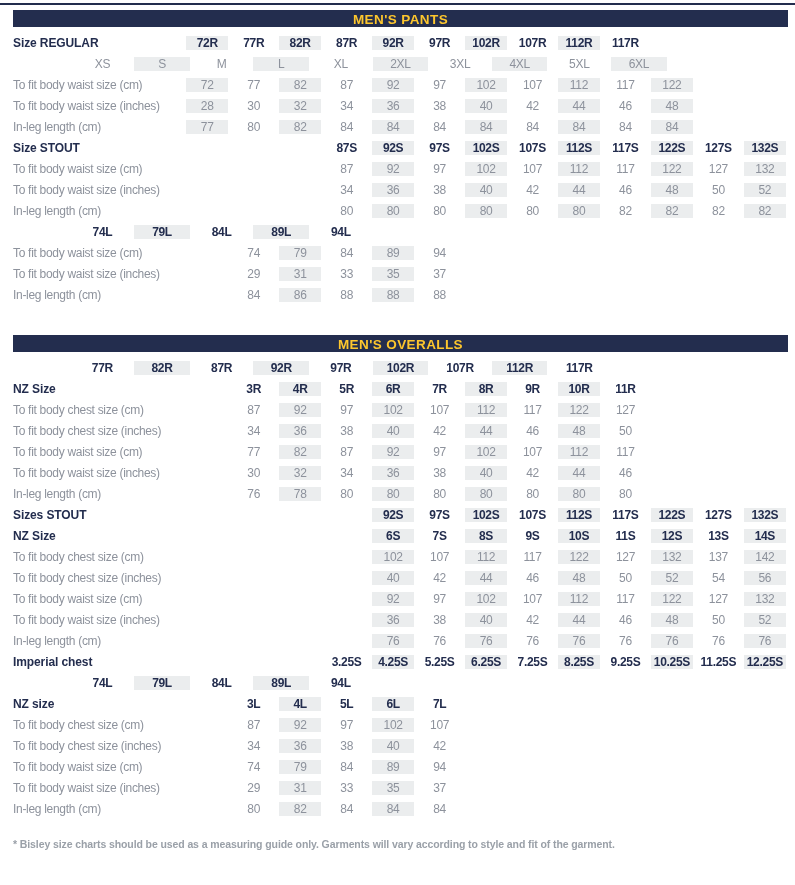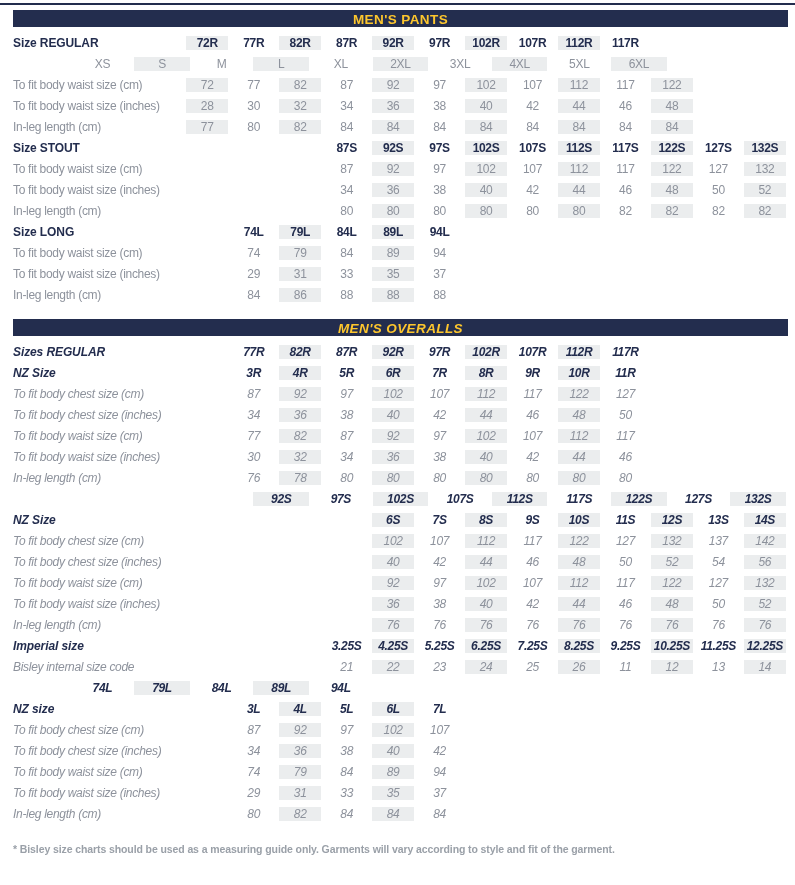--- a/index.html
+++ b/index.html
@@ -16,21 +16,21 @@
     overflow:hidden;
   }
   .top-rule{
     height:2px;background:var(--navy);
     margin-top:3px;
   }
   .size-table{
     margin:5px 7px 0 13px;
     width:775px;
   }
-  .size-table + .size-table{margin-top:8px;font-style:italic;}
+  .size-table + .size-table{margin-top:24px;}
   .table-title-bar{
     height:17px;background:var(--navy);
     display:flex;align-items:flex-end;justify-content:center;
   }
   .table-title{
     color:var(--yellow);
     font-weight:bold;font-size:13.5px;letter-spacing:.4px;
   }
   .table-body{margin-top:2px;}
   .row{display:flex;height:21px;align-items:flex-end;}
@@ -204,21 +204,20 @@
         <div class="cell">80</div>
         <div class="cell stripe">80</div>
         <div class="cell">80</div>
         <div class="cell stripe">80</div>
         <div class="cell">82</div>
         <div class="cell stripe">82</div>
         <div class="cell">82</div>
         <div class="cell stripe">82</div>
       </div>
       <div class="row bold-row">
-        <div class="label-cell">Size LONG</div>
         <div class="cell stripe"></div>
         <div class="cell">74L</div>
         <div class="cell stripe">79L</div>
         <div class="cell">84L</div>
         <div class="cell stripe">89L</div>
         <div class="cell">94L</div>
         <div class="cell stripe"></div>
         <div class="cell"></div>
         <div class="cell stripe"></div>
         <div class="cell"></div>
@@ -292,21 +291,20 @@
       </div>
     </div>
 </div>
 
 <div class="size-table">
   <div class="table-title-bar">
     <span class="table-title">MEN'S OVERALLS</span>
   </div>
   <div class="table-body">
       <div class="row bold-row">
-        <div class="label-cell">Sizes REGULAR</div>
         <div class="cell stripe"></div>
         <div class="cell">77R</div>
         <div class="cell stripe">82R</div>
         <div class="cell">87R</div>
         <div class="cell stripe">92R</div>
         <div class="cell">97R</div>
         <div class="cell stripe">102R</div>
         <div class="cell">107R</div>
         <div class="cell stripe">112R</div>
         <div class="cell">117R</div>
@@ -404,20 +402,21 @@
         <div class="cell">80</div>
         <div class="cell stripe">80</div>
         <div class="cell">80</div>
         <div class="cell stripe">80</div>
         <div class="cell">80</div>
         <div class="cell stripe"></div>
         <div class="cell"></div>
         <div class="cell stripe"></div>
       </div>
       <div class="row bold-row">
+        <div class="label-cell">Sizes STOUT</div>
         <div class="cell stripe"></div>
         <div class="cell"></div>
         <div class="cell stripe"></div>
         <div class="cell"></div>
         <div class="cell stripe">92S</div>
         <div class="cell">97S</div>
         <div class="cell stripe">102S</div>
         <div class="cell">107S</div>
         <div class="cell stripe">112S</div>
         <div class="cell">117S</div>
@@ -515,51 +514,35 @@
         <div class="cell">76</div>
         <div class="cell stripe">76</div>
         <div class="cell">76</div>
         <div class="cell stripe">76</div>
         <div class="cell">76</div>
         <div class="cell stripe">76</div>
         <div class="cell">76</div>
         <div class="cell stripe">76</div>
       </div>
       <div class="row bold-row">
-        <div class="label-cell">Imperial size</div>
+        <div class="label-cell">Imperial chest</div>
         <div class="cell stripe"></div>
         <div class="cell"></div>
         <div class="cell stripe"></div>
         <div class="cell">3.25S</div>
         <div class="cell stripe">4.25S</div>
         <div class="cell">5.25S</div>
         <div class="cell stripe">6.25S</div>
         <div class="cell">7.25S</div>
         <div class="cell stripe">8.25S</div>
         <div class="cell">9.25S</div>
         <div class="cell stripe">10.25S</div>
         <div class="cell">11.25S</div>
         <div class="cell stripe">12.25S</div>
       </div>
-      <div class="row">
-        <div class="label-cell">Bisley internal size code</div>
-        <div class="cell stripe"></div>
-        <div class="cell"></div>
-        <div class="cell stripe"></div>
-        <div class="cell">21</div>
-        <div class="cell stripe">22</div>
-        <div class="cell">23</div>
-        <div class="cell stripe">24</div>
-        <div class="cell">25</div>
-        <div class="cell stripe">26</div>
-        <div class="cell">11</div>
-        <div class="cell stripe">12</div>
-        <div class="cell">13</div>
-        <div class="cell stripe">14</div>
-      </div>
       <div class="row bold-row">
         <div class="cell stripe"></div>
         <div class="cell">74L</div>
         <div class="cell stripe">79L</div>
         <div class="cell">84L</div>
         <div class="cell stripe">89L</div>
         <div class="cell">94L</div>
         <div class="cell stripe"></div>
         <div class="cell"></div>
         <div class="cell stripe"></div>

